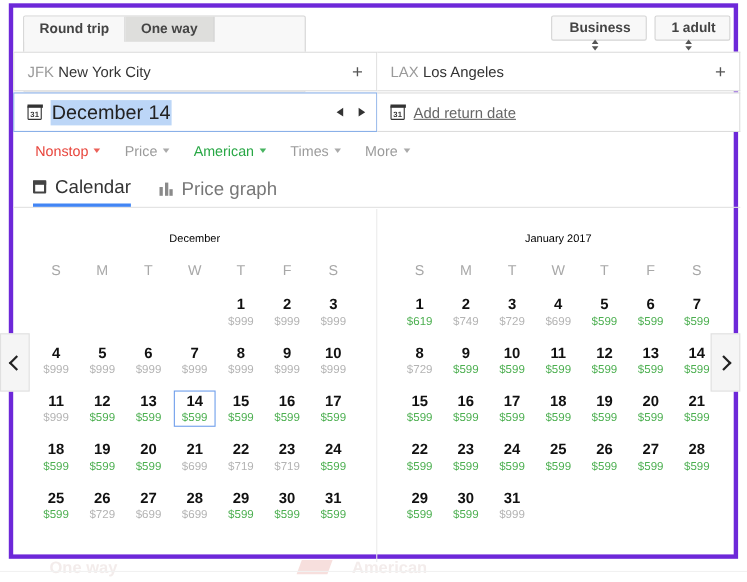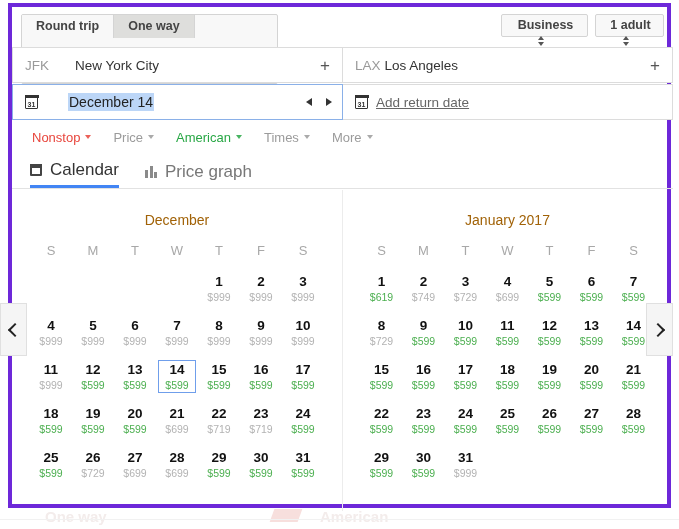--- a/index.html
+++ b/index.html
@@ -143,21 +143,21 @@
     box-sizing: border-box;
     height: 36px;
     border: 1px solid #dcdcdc;
     background: #fff;
     display: flex;
     align-items: center;
     font-size: 13.5px;
     color: #333;
     cursor: text;
   }
-  .fld.left  { width: 331px; margin-right: 0px; gap: 22px; }
+  .fld.left  { width: 331px; margin-right: 0px; }
   .fld.right { width: 330px; border-left: none; }
 
   .fld .code {
     color: #9a9a9a;
     padding-left: 12px;
     padding-right: 4px;
   }
   .fld .city { color: #333; }
 
   .plus {
@@ -197,21 +197,21 @@
     position: absolute;
     left: -1.5px; right: -1.5px; top: -1.5px;
     height: 3px;
     background: #333;
   }
   .cal-glyph span { position: relative; z-index: 2; display: block; margin-top: 1px; font-weight: bold; }
 
   .date-text {
     background: #bcd6f7;
     color: #222;
-    font-size: 14px;
+    font-size: 18px;
     padding: 1px 1px;
   }
   .date-link {
     color: #666;
     text-decoration: underline;
     font-size: 13.5px;
     cursor: pointer;
   }
   .date-navs {
     position: absolute;
@@ -326,22 +326,22 @@
     display: flex;
   }
   .month {
     width: 330px;
     padding-top: 22px;
     box-sizing: border-box;
   }
   .month + .month { border-left: 1px solid #ececec; }
   .month-title {
     text-align: center;
-    font-size: 14px;
-    color: #a16207;
+    font-size: 10px;
+    color: #000000;
     margin-bottom: 14px;
   }
   table.grid {
     width: 294px;
     margin: 0 auto;
     border-collapse: collapse;
     table-layout: fixed;
   }
   table.grid th {
     font-size: 13px;

